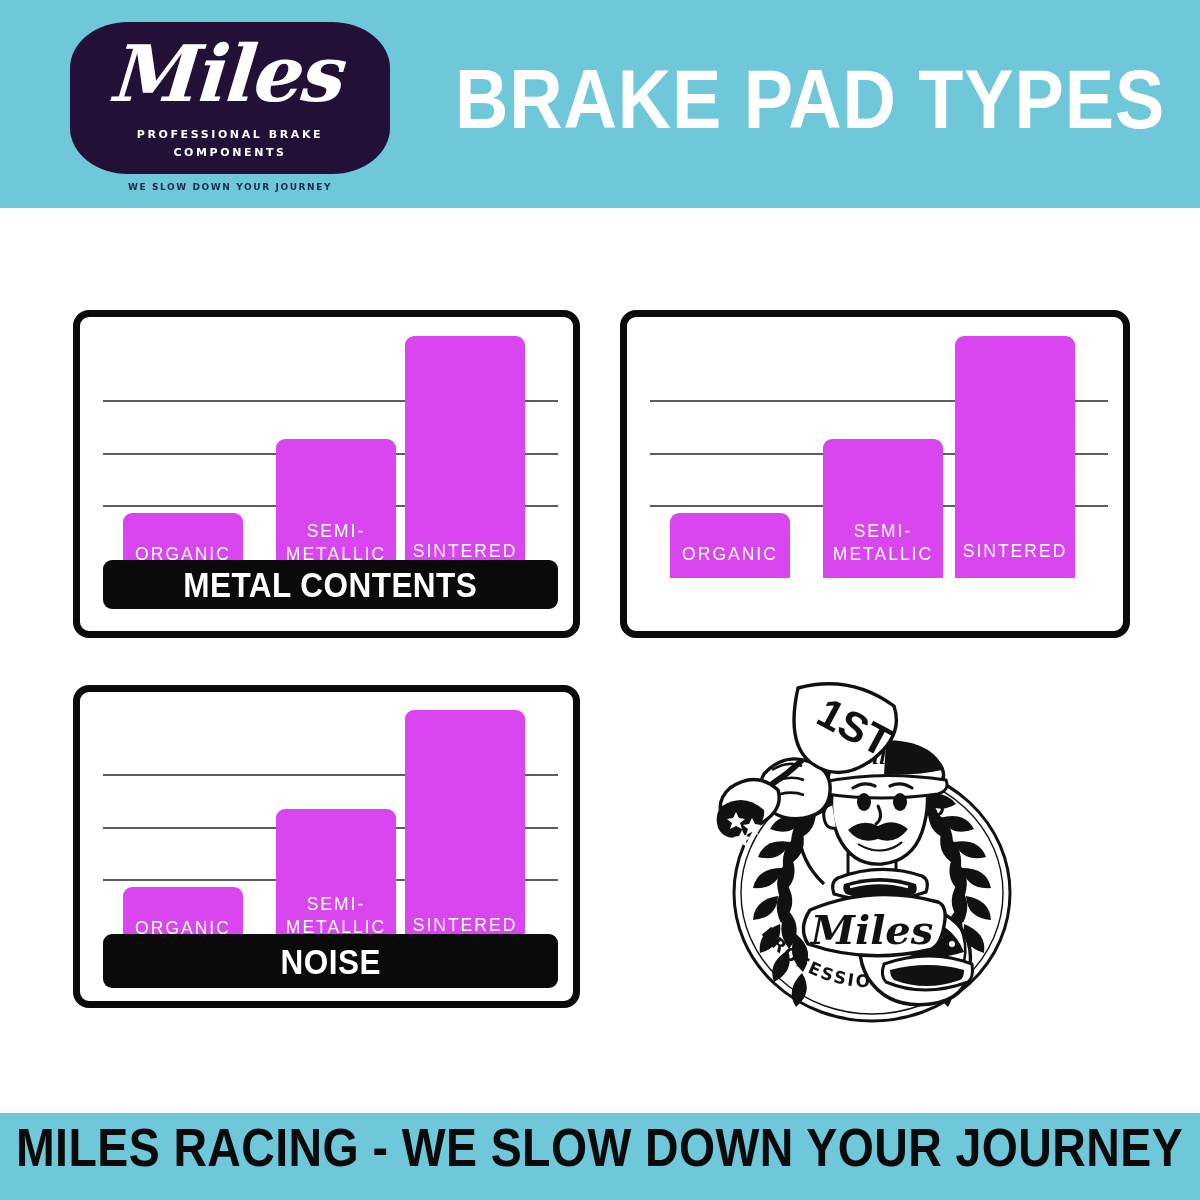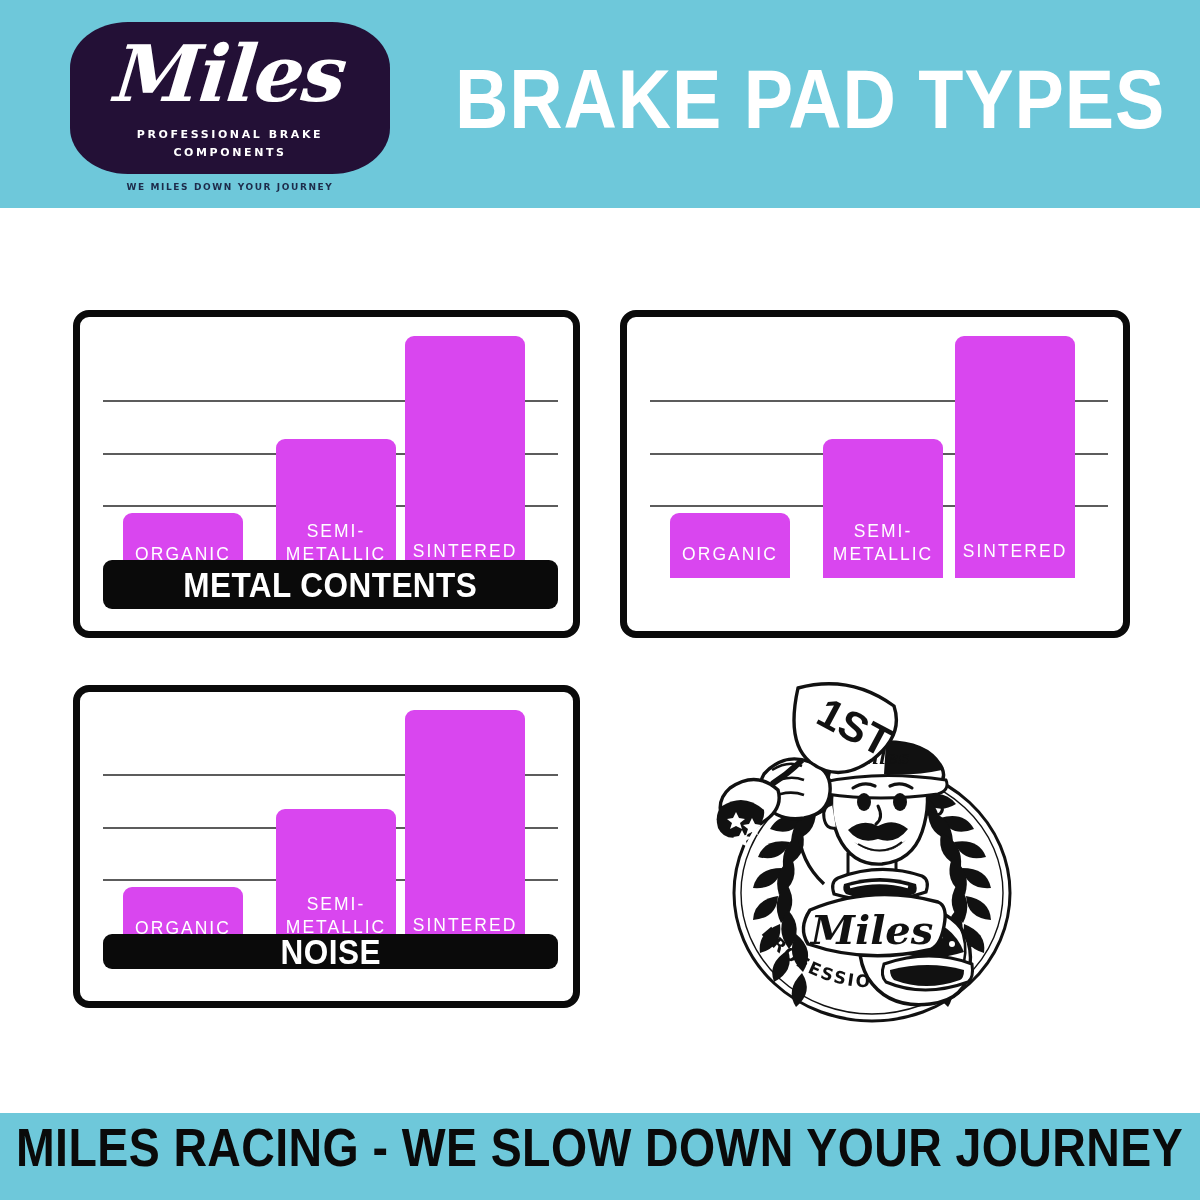--- a/index.html
+++ b/index.html
@@ -108,21 +108,21 @@
 
 <div id="stage">
 
   <div class="header-band"></div>
 
   <div class="logo-badge">
     <div class="logo-script">Miles</div>
     <div class="logo-sub1">PROFESSIONAL BRAKE</div>
     <div class="logo-sub2">COMPONENTS</div>
   </div>
-  <div class="logo-tagline">WE MILES DOWN YOUR JOURNEY</div>
+  <div class="logo-tagline">WE SLOW DOWN YOUR JOURNEY</div>
 
   <div class="header-title">BRAKE PAD TYPES</div>
 
   <div class="card" style="left:73px;top:310px;width:507px;height:328px;">
     <div class="plot">
       <div class="gridline" style="left:23px;top:83px;width:455px;"></div>
       <div class="gridline" style="left:23px;top:136px;width:455px;"></div>
       <div class="gridline" style="left:23px;top:188px;width:455px;"></div>
 
       <div class="bar" style="left:43px;top:196px;width:120px;height:65px;">
@@ -178,21 +178,21 @@
 
       <div class="bar" style="left:196px;top:117px;width:120px;height:143px;">
         <div class="bar-label" style="top:83px;">SEMI-</div>
         <div class="bar-label" style="top:106px;">METALLIC</div>
       </div>
 
       <div class="bar" style="left:325px;top:18px;width:120px;height:242px;">
         <div class="bar-label" style="top:203px;">SINTERED</div>
       </div>
 
-      <div class="title-bar" style="left:23px;top:242px;width:455px;height:35px;">
+      <div class="title-bar" style="left:23px;top:242px;width:455px;height:54px;">
         <span>NOISE</span>
       </div>
     </div>
   </div>
 
   <div class="mascot">
     <svg viewBox="0 0 400 380" width="400" height="380" xmlns="http://www.w3.org/2000/svg">
       <defs>
         <path id="ringBottom" d="M 70,218 A 135,125 0 0 0 330,218"></path>
         <path id="ringTop" d="M 330,200 A 135,125 0 0 0 70,200"></path>

